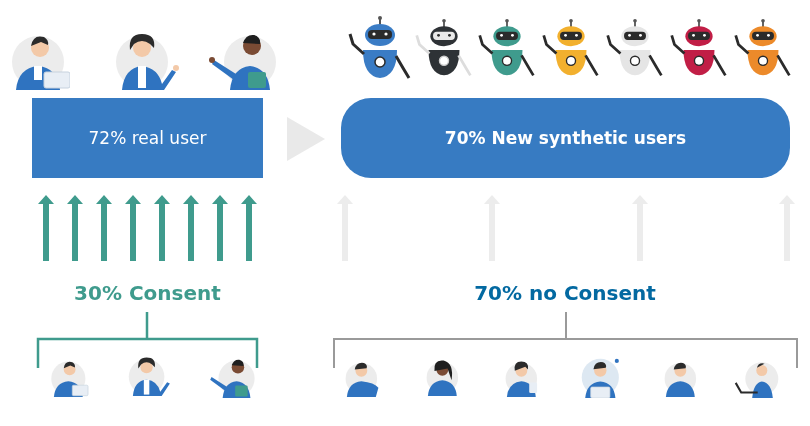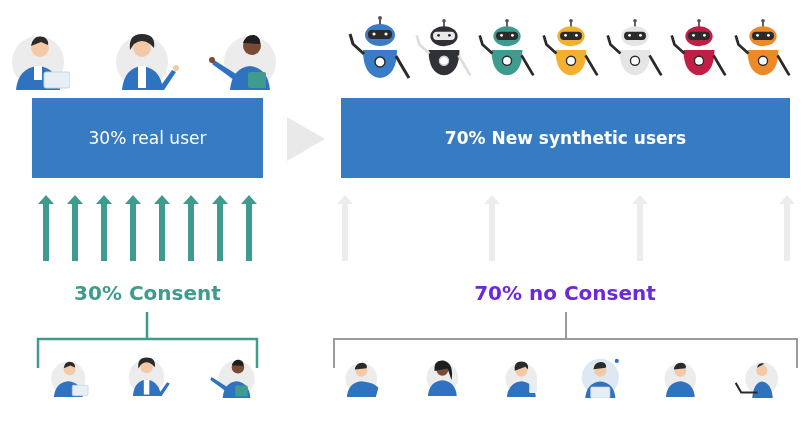--- a/index.html
+++ b/index.html
@@ -1,19 +1,19 @@
 <!DOCTYPE html>
 <html><head>
 <meta charset="utf-8">
 <style>
   html,body{margin:0;padding:0;}
   body{width:810px;height:426px;background:#ffffff;position:relative;overflow:hidden;font-family:"DejaVu Sans","Liberation Sans",sans-serif;}
   .abs{position:absolute;}
   .box{position:absolute;background:#377bc2;color:#ffffff;display:flex;align-items:center;justify-content:center;font-size:17px;}
-  .box.bold{font-weight:bold;}
+  .box.bold{font-weight:bold;border-radius:30px;}
   .arrow-svg{position:absolute;}
   .label{position:absolute;font-size:20px;font-weight:bold;text-align:center;}
   .person{position:absolute;}
   .robot{position:absolute;}
 </style>
 </head>
 <body>
 
 <div>
   <svg class="person" style="left:8px;top:26px;" width="62" height="64" viewBox="0 0 62 64">
@@ -124,21 +124,21 @@
     <circle cx="27" cy="20" r="1.6" fill="#fff"></circle>
       <circle cx="39" cy="20" r="1.6" fill="#fff"></circle>
     <path d="M16 36 H50 Q50 62 33 64 Q16 62 16 36 Z" fill="#ec8a2a"></path>
     <circle cx="33" cy="48" r="5" fill="#fff" stroke="#2b2b2b" stroke-width="1.5"></circle>
     <path d="M17 40 L6 30 L3 20" stroke="#2b2b2b" stroke-width="3" fill="none"></path>
     <path d="M49 42 L56 54 L62 64" stroke="#2b2b2b" stroke-width="3" fill="none"></path>
   </svg>
 </div>
 
 <div class="box" style="left:32px;top:98px;width:231px;height:80px;">
-  <span>30% real user</span>
+  <span>72% real user</span>
 </div>
 
 <svg class="abs" style="left:287px;top:117px;" width="40" height="44" viewBox="0 0 40 44">
   <path d="M0 0 L38 22 L0 44 Z" fill="#e9e9e9"></path>
 </svg>
 
 <div class="box bold" style="left:341px;top:98px;width:449px;height:80px;">
   <span>70% New synthetic users</span>
 </div>
 
@@ -178,21 +178,21 @@
     </svg>
   <svg class="arrow-svg" style="left:632px;top:195px;" width="16" height="66" viewBox="0 0 16 66">
       <path d="M8 0 L16 9 L11 9 L11 66 L5 66 L5 9 L0 9 Z" fill="#ececec"></path>
     </svg>
   <svg class="arrow-svg" style="left:779px;top:195px;" width="16" height="66" viewBox="0 0 16 66">
       <path d="M8 0 L16 9 L11 9 L11 66 L5 66 L5 9 L0 9 Z" fill="#ececec"></path>
     </svg>
 </div>
 
 <div class="label" style="left:38px;top:281px;width:219px;color:#3f9b8d;">30% Consent</div>
-<div class="label" style="left:400px;top:281px;width:330px;color:#6d28d9;">70% no Consent</div>
+<div class="label" style="left:400px;top:281px;width:330px;color:#0369a1;">70% no Consent</div>
 
 <svg class="abs" style="left:36px;top:310px;" width="224" height="60" viewBox="0 0 224 60">
   <path d="M111 2 V29 M2 58 V29 H221 V58" stroke="#3f9b8d" stroke-width="2.5" fill="none"></path>
 </svg>
 <svg class="abs" style="left:332px;top:310px;" width="468" height="60" viewBox="0 0 468 60">
   <path d="M234 2 V29 M2 58 V29 H465 V58" stroke="#9a9a9a" stroke-width="2" fill="none"></path>
 </svg>
 
 <div>
   <svg class="person" style="left:48px;top:355px;" width="42" height="42" viewBox="0 0 62 64">

